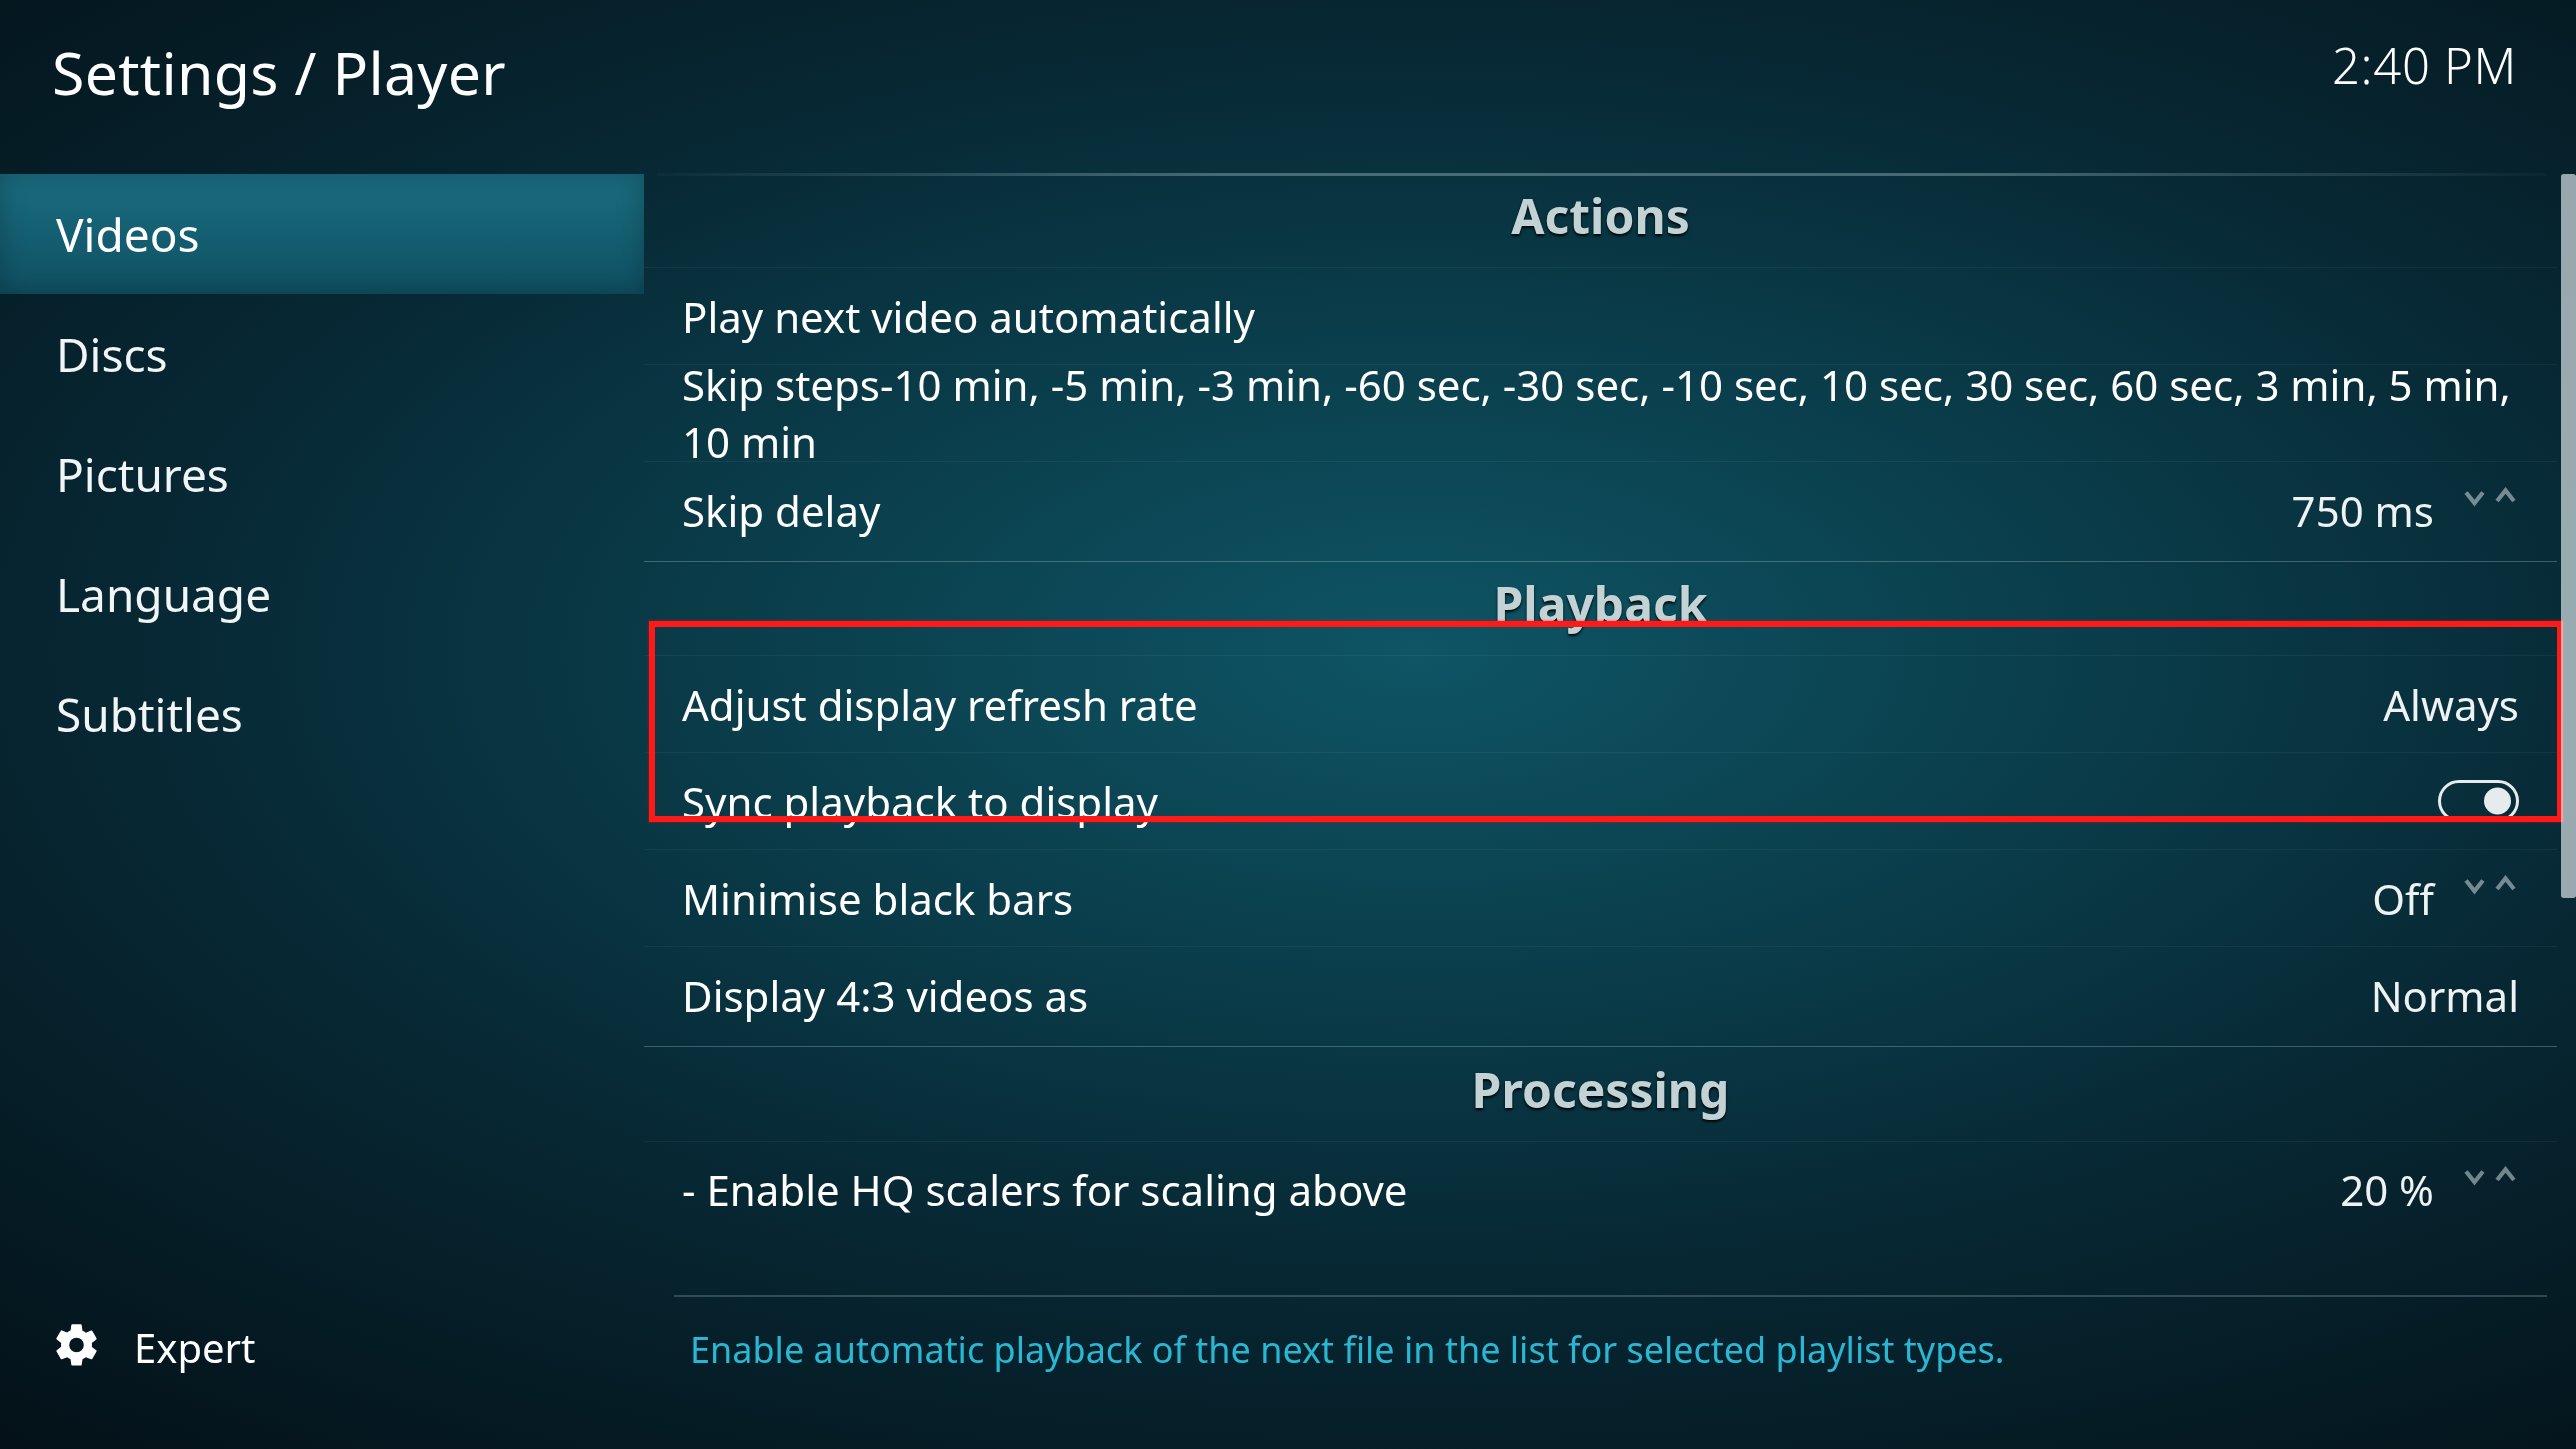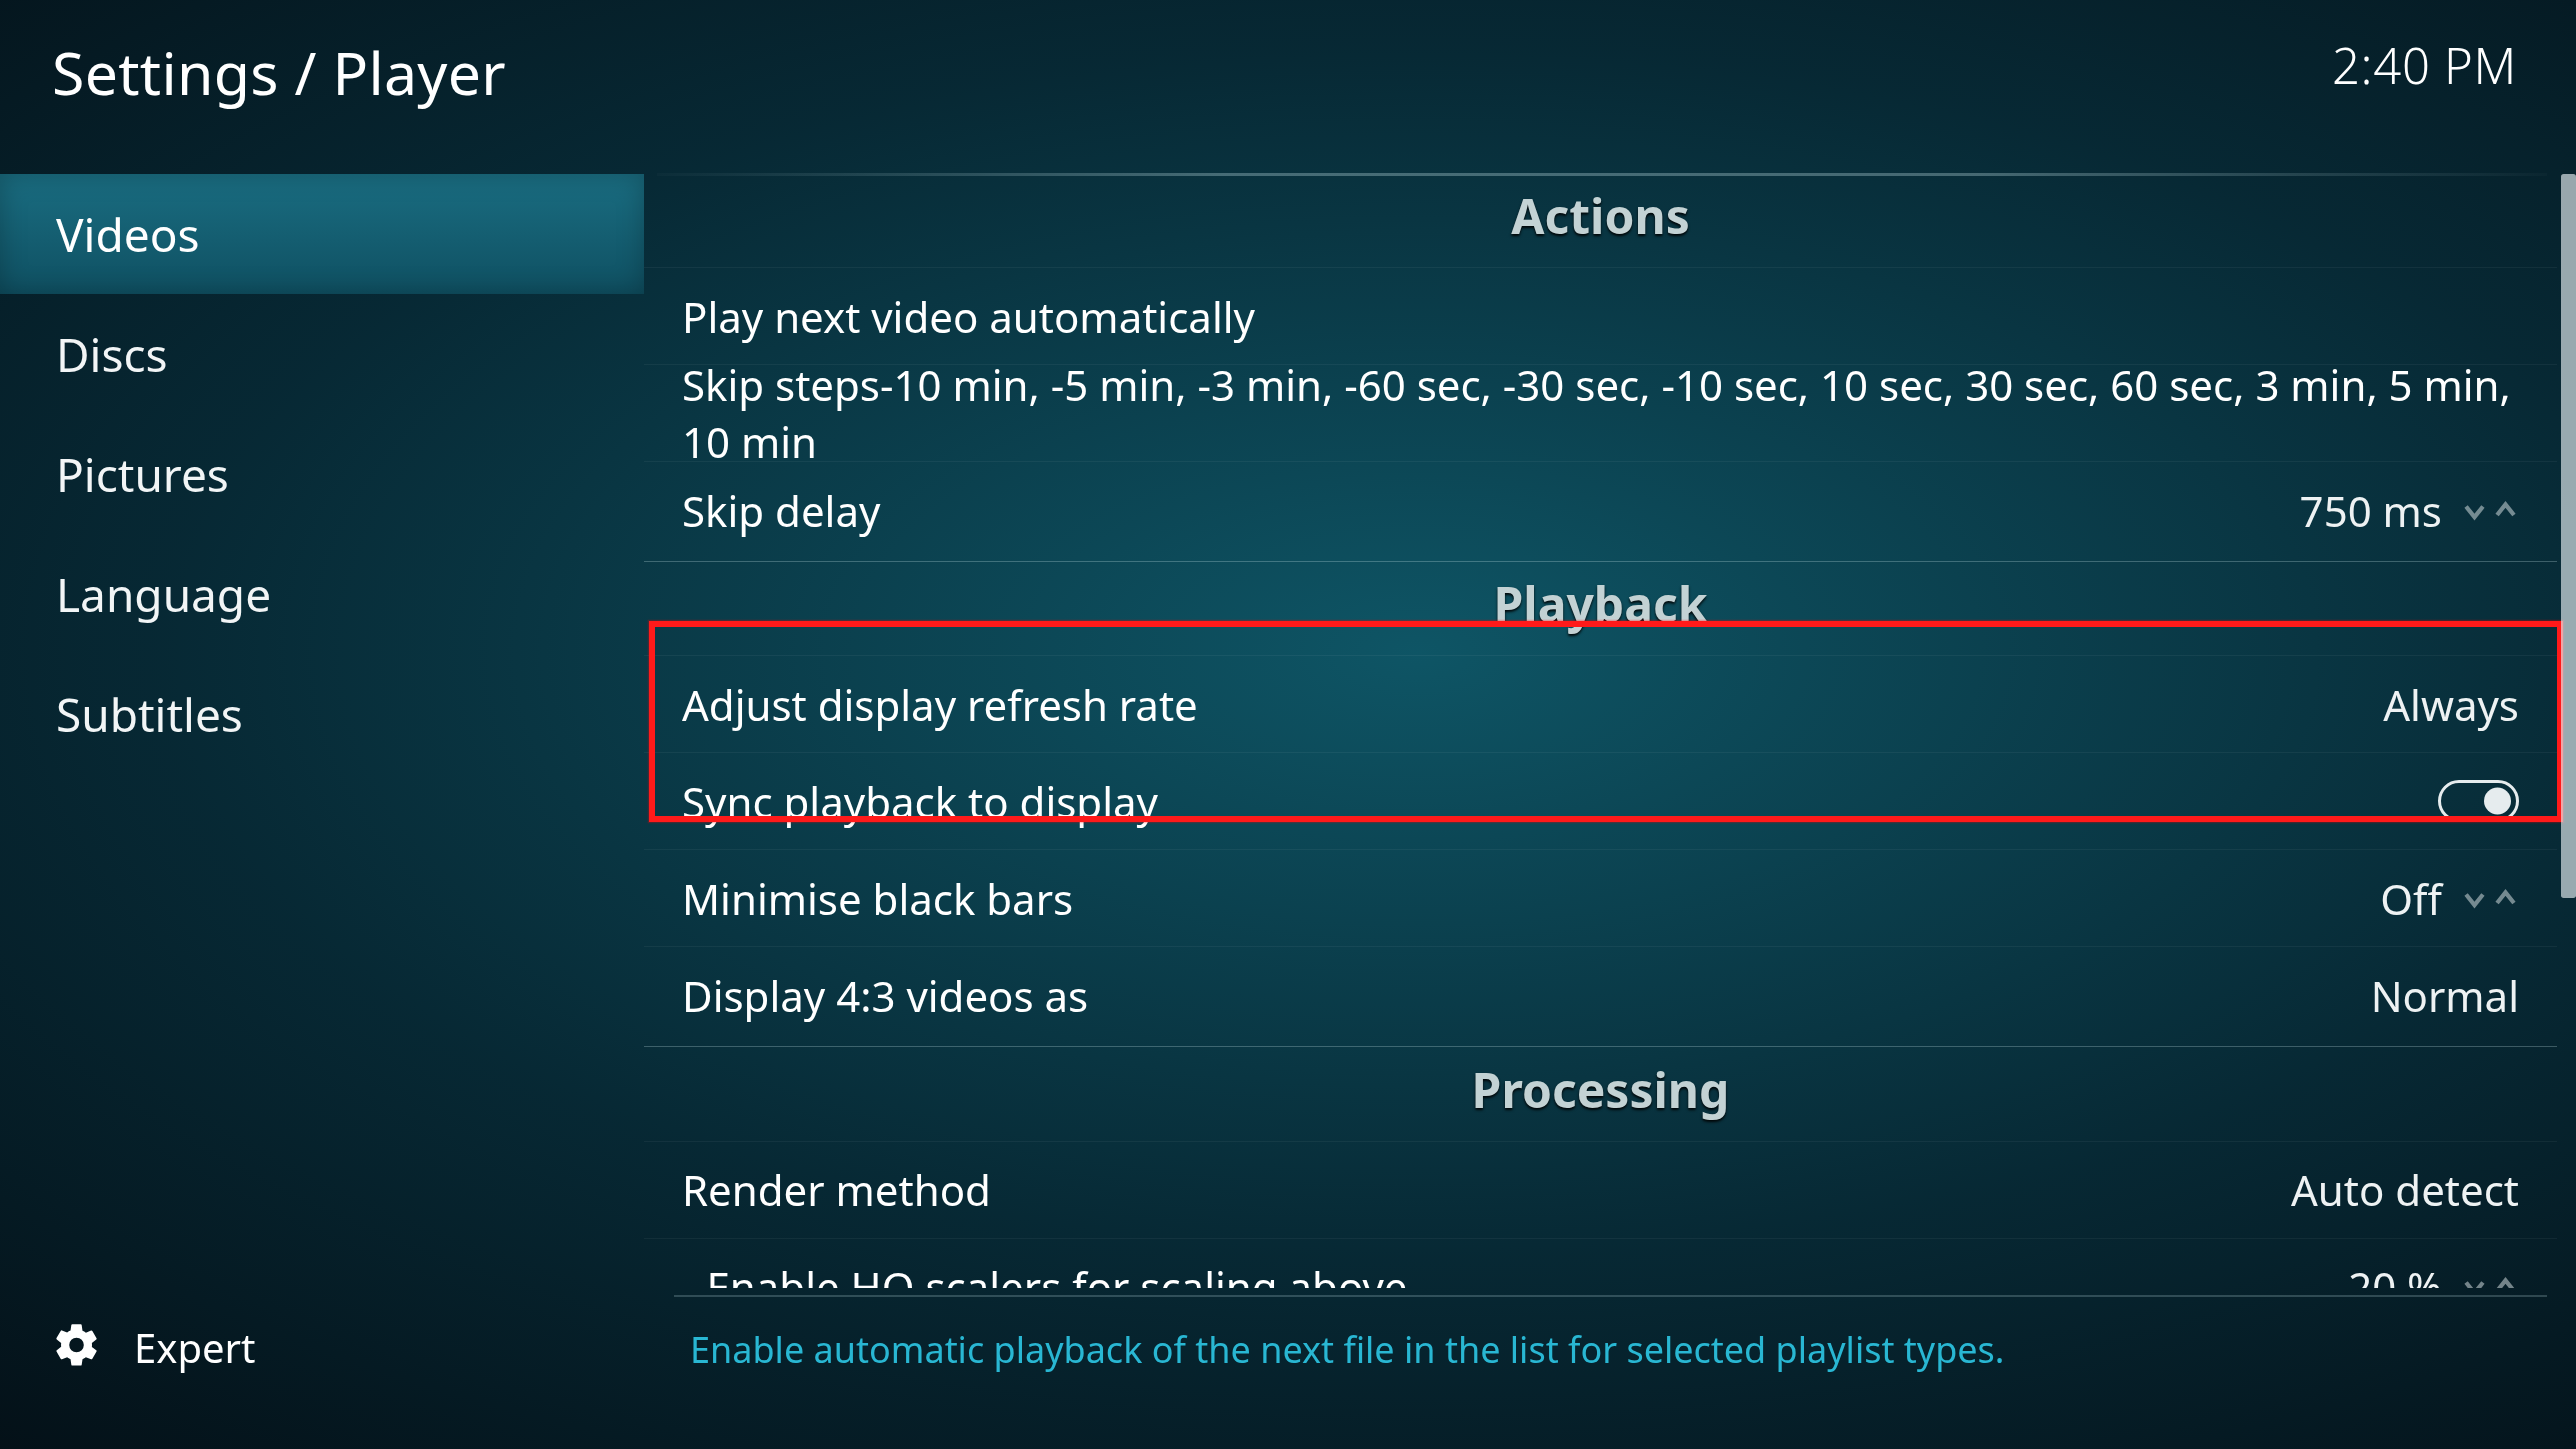--- a/index.html
+++ b/index.html
@@ -102,22 +102,22 @@
     font-size: 42px;
     font-weight: 400;
     color: #ffffff;
     border-top: 0.7px solid rgba(255,255,255,0.05);
     cursor: pointer;
   }
   .row .label { flex: 1 1 auto; }
   .row .value {
     flex: 0 0 auto;
     display: flex;
-    align-items: center;
-    gap: 19px;
+    align-items: flex-start;
+    gap: 27px;
     color: #eef2f3;
   }
   .section-divider {
     border-top: 1.3px solid rgba(200,230,235,0.28);
     margin-top: 2.7px;
   }
 
   
   .spinner {
     display: inline-flex;
@@ -308,26 +308,20 @@
       <div class="row">
         <div class="label">Display 4:3 videos as</div>
         <div class="value">
           <span>Normal</span>
         </div>
       </div>
 
       <div class="section-divider"></div>
       <div class="section-title">Processing</div>
 
-      <div class="row">
-        <div class="label">Render method</div>
-        <div class="value">
-          <span>Auto detect</span>
-        </div>
-      </div>
 
       <div class="row">
         <div class="label">- Enable HQ scalers for scaling above</div>
         <div class="value">
           <span>20 %</span>
           <span class="spinner">
             <svg viewBox="0 0 24 28">
                 <path d="M4 10 L12 20 L20 10" fill="none" stroke="#cfd9db" stroke-width="4"></path>
               </svg>
             <svg viewBox="0 0 24 28">

